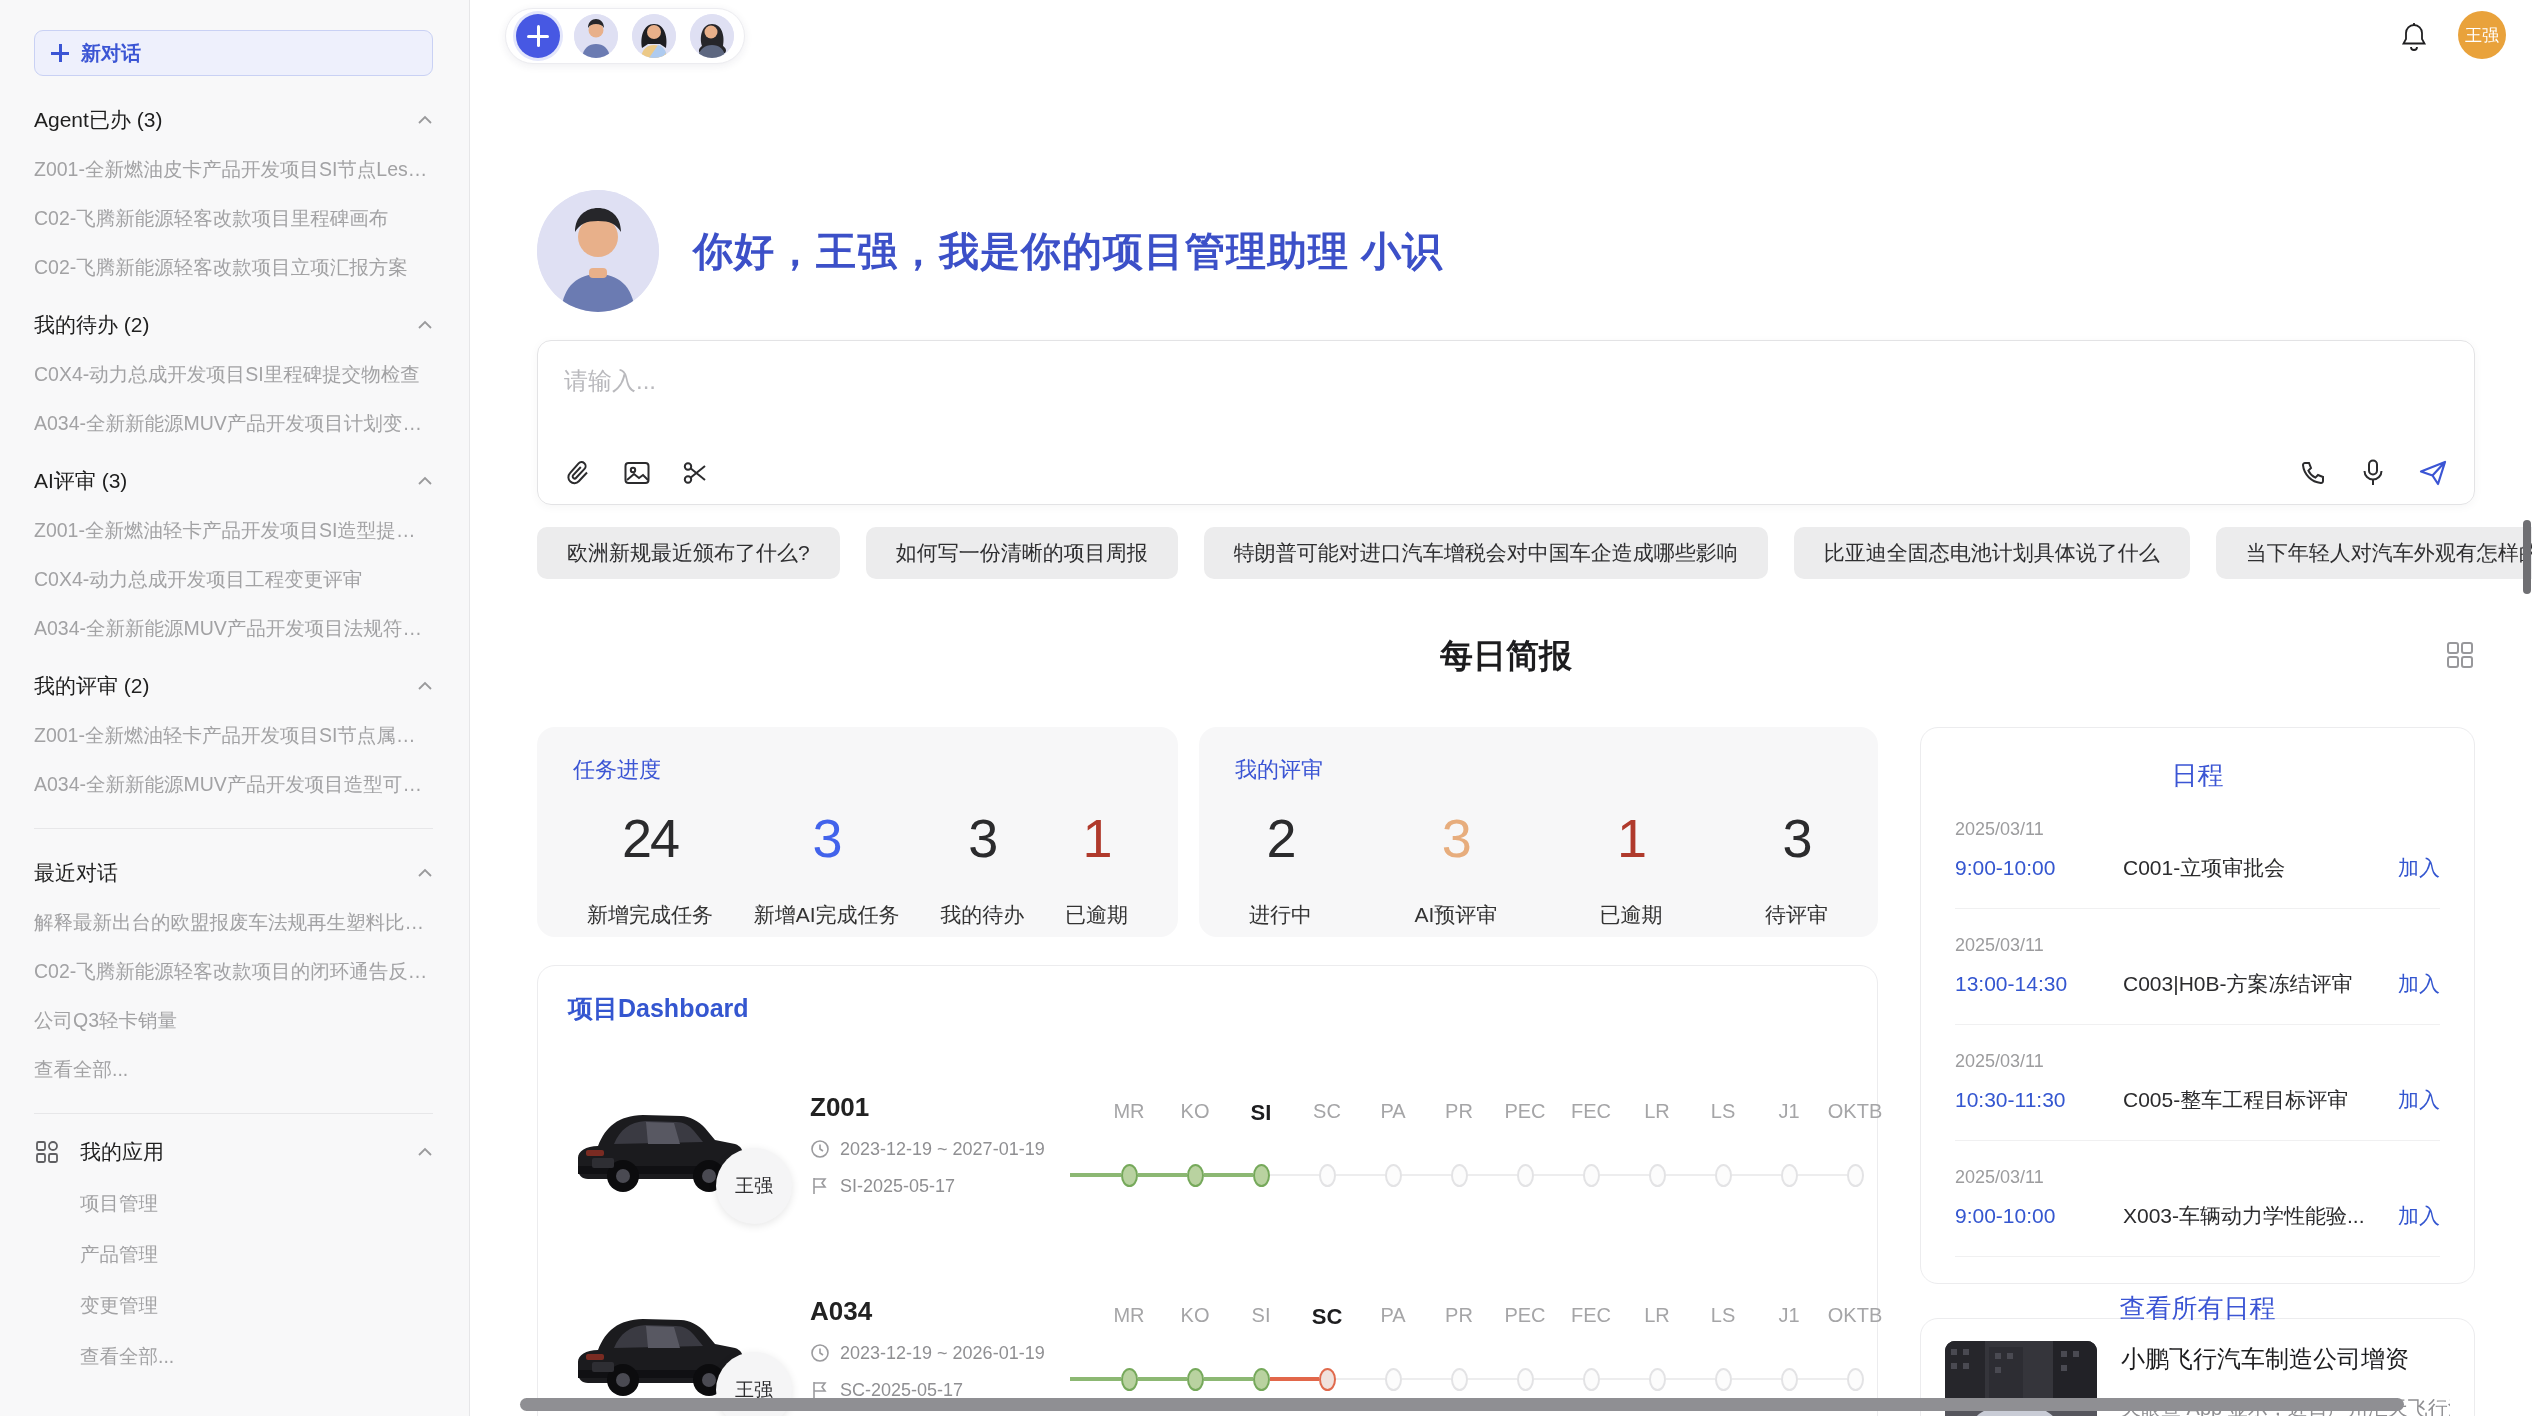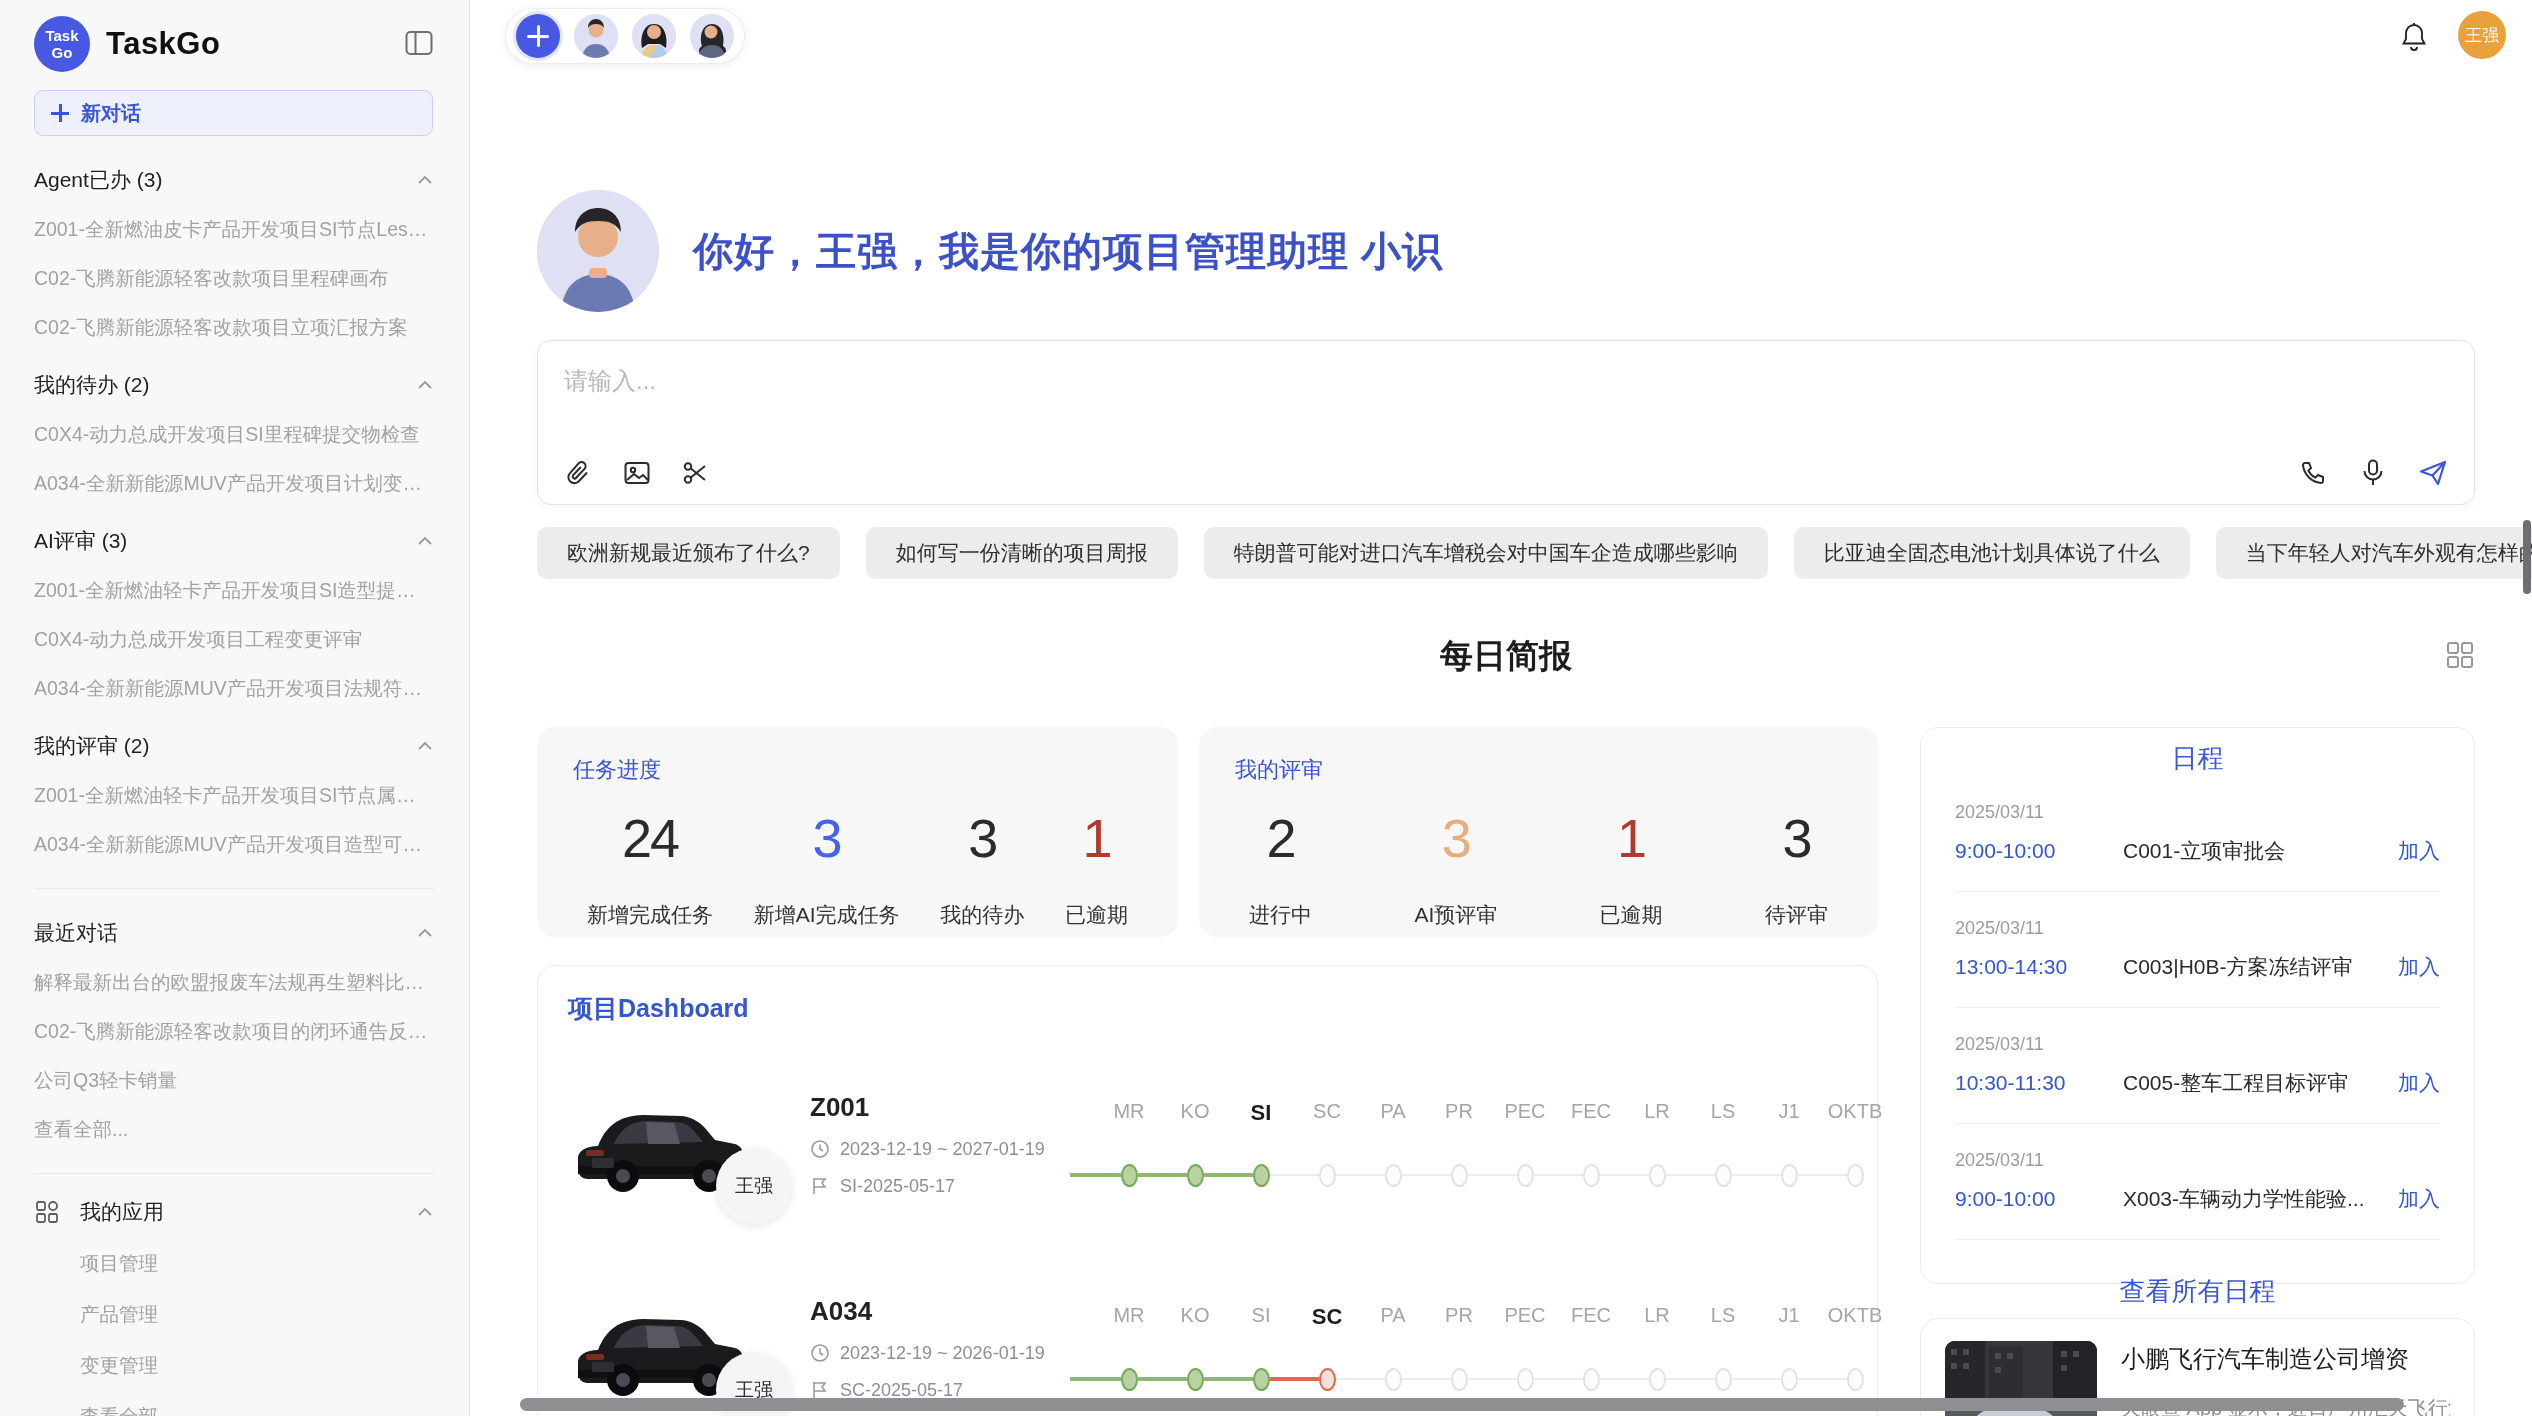--- a/index.html
+++ b/index.html
@@ -111,21 +111,21 @@
   .seg{flex:1;height:2.5px;background:#ededee;}
   .seg.seg-green{background:#8cb873;height:4px;}
   .seg.seg-red{background:#e2674a;height:4px;}
   .seg.seg-none{background:transparent;}
   .dot{width:17px;height:23px;border-radius:50%;flex:none;}
   .dot-done{background:#b9d2a0;border:2px solid #76a95b;}
   .dot-pend{background:#fcfcfc;border:2px solid #e3e3e5;}
   .dot-overdue{background:#f0e1dc;border:2px solid #e06a4d;}
 
   .rightcol{position:absolute;left:1449px;top:727px;width:555px;}
-  .sched{border:1px solid #ececee;border-radius:18px;background:#fff;height:557px;padding:11px 34px;position:relative;}
+  .sched{border:1px solid #ececee;border-radius:18px;background:#fff;height:557px;padding:28px 34px;position:relative;}
   .sched-title{text-align:center;font-size:26px;color:#3b55d4;margin-top:2px;}
   .event{margin-top:26px;}
   .event .edate{font-size:18px;color:#9c9c9e;}
   .event .erow{display:flex;align-items:center;margin-top:14px;}
   .event .etime{font-size:21px;color:#3456d0;width:168px;flex:none;}
   .event .ename{font-size:21px;color:#2b2b2d;flex:1;white-space:nowrap;overflow:hidden;}
   .event .ejoin{font-size:21px;color:#3456d0;cursor:pointer;margin-left:12px;}
   .ediv{border:none;border-top:1px solid #f0f0f1;margin:26px 0 0 0;}
   .sched-all{text-align:center;font-size:26px;color:#3b55d4;margin-top:34px;cursor:pointer;}
 
@@ -142,33 +142,20 @@
            background:#6f6f73;z-index:60;cursor:pointer;}
 
   svg{display:block;}
 </style>
 </head>
 <body>
 
 <div class="page">
 
   <aside class="sidebar">
-    <div class="side-head">
-      <div class="logo">
-        <span>Task</span>
-        <span>Go</span>
-      </div>
-      <div class="app-title">TaskGo</div>
-      <div class="collapse-btn">
-        <svg width="28" height="26" viewBox="0 0 28 26">
-            <rect x="1.5" y="2" width="25" height="22" rx="4" fill="none" stroke="#6f6f72" stroke-width="2"></rect>
-            <line x1="10.5" y1="2" x2="10.5" y2="24" stroke="#6f6f72" stroke-width="2"></line>
-          </svg>
-      </div>
-    </div>
 
     <button class="new-chat">
       <span class="plus-mini"></span>
       <span>新对话</span>
     </button>
 
     <div class="shead">
       <span>Agent已办 (3)</span>
       <svg class="chev" width="16" height="10" viewBox="0 0 16 10">
           <polyline points="2,8 8,2 14,8" fill="none" stroke="#9a9a9c" stroke-width="1.8"></polyline>

